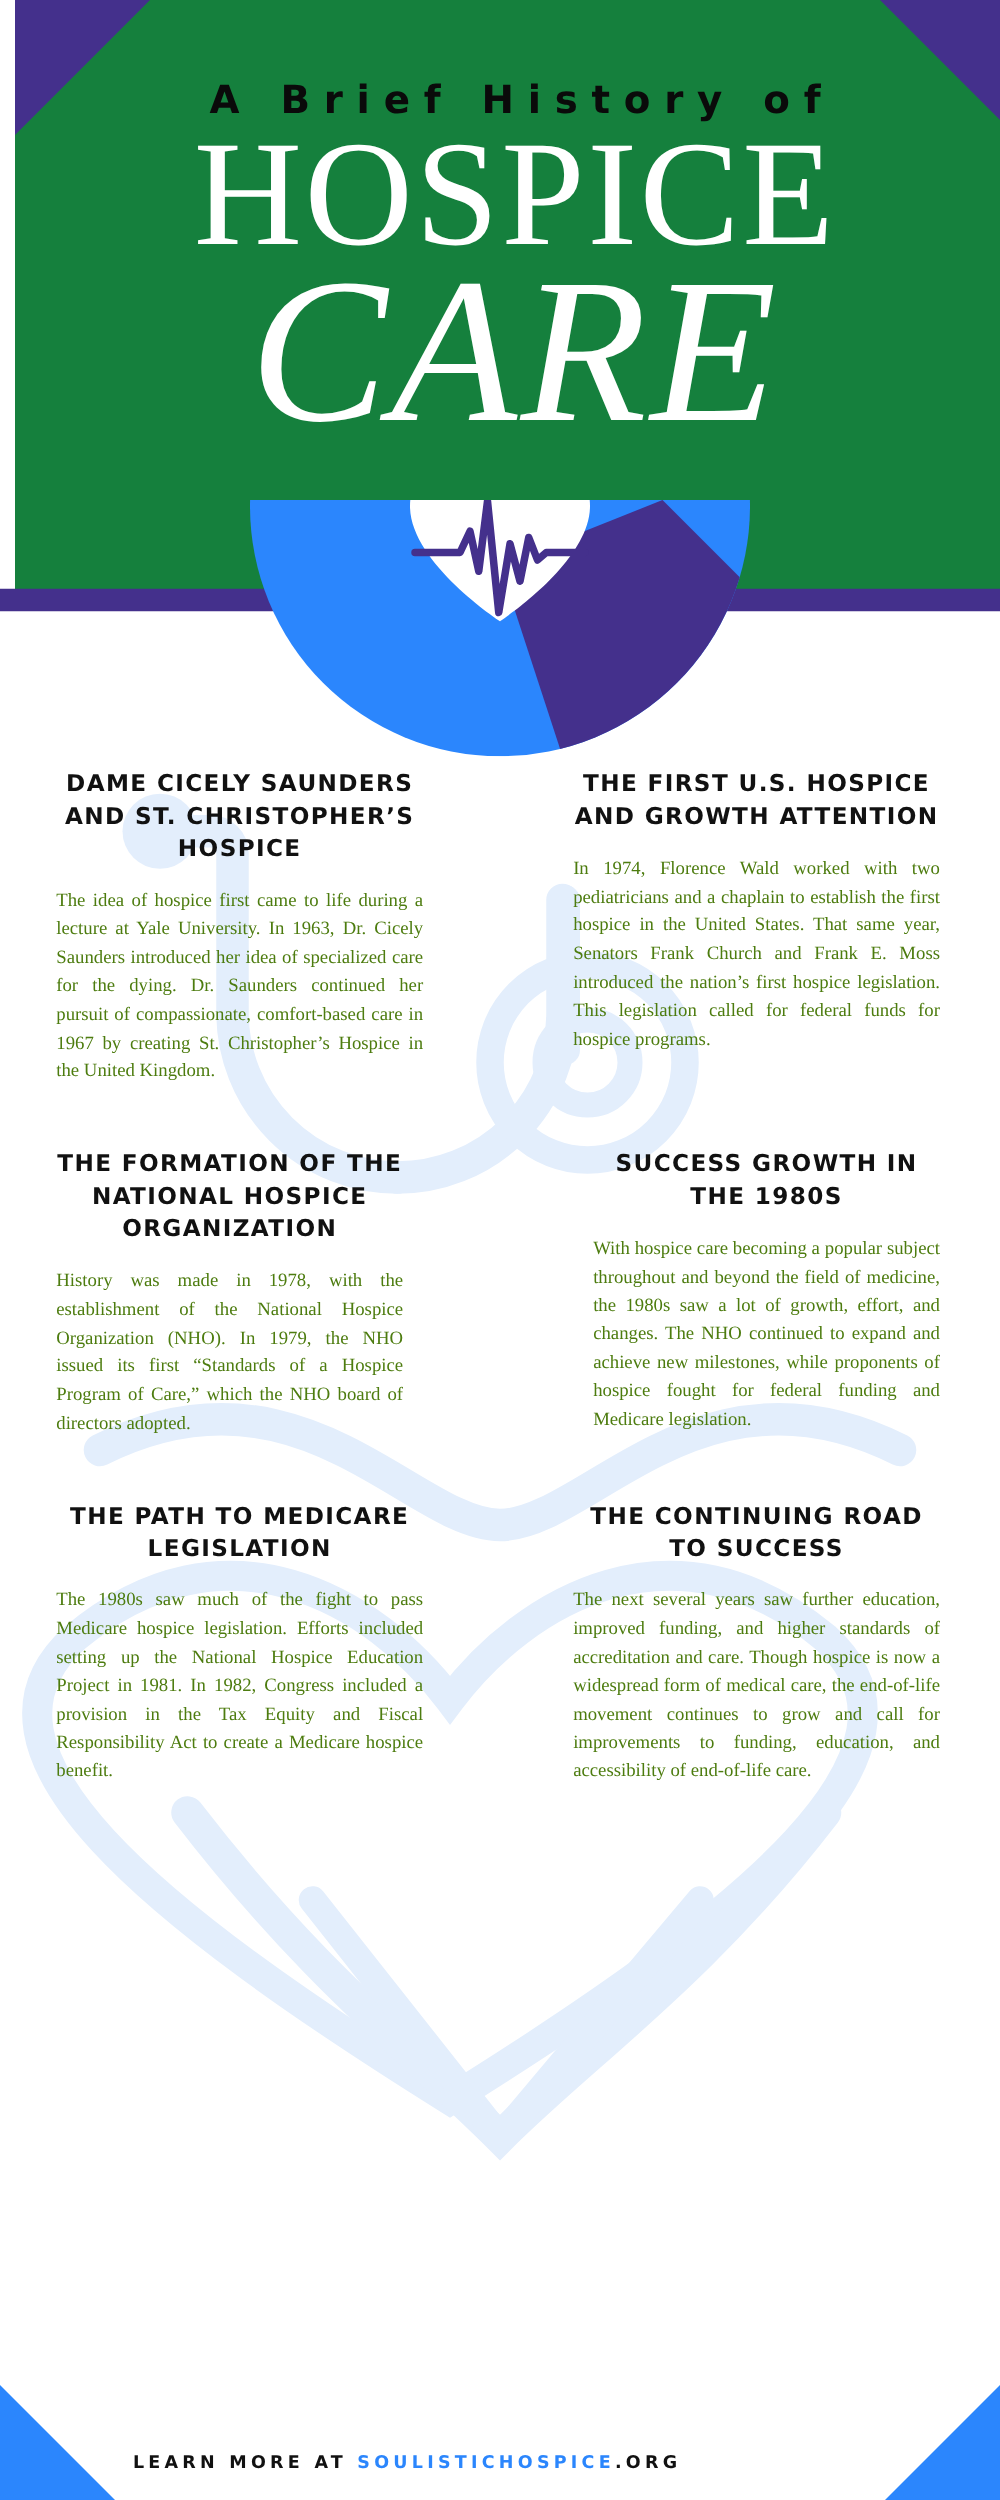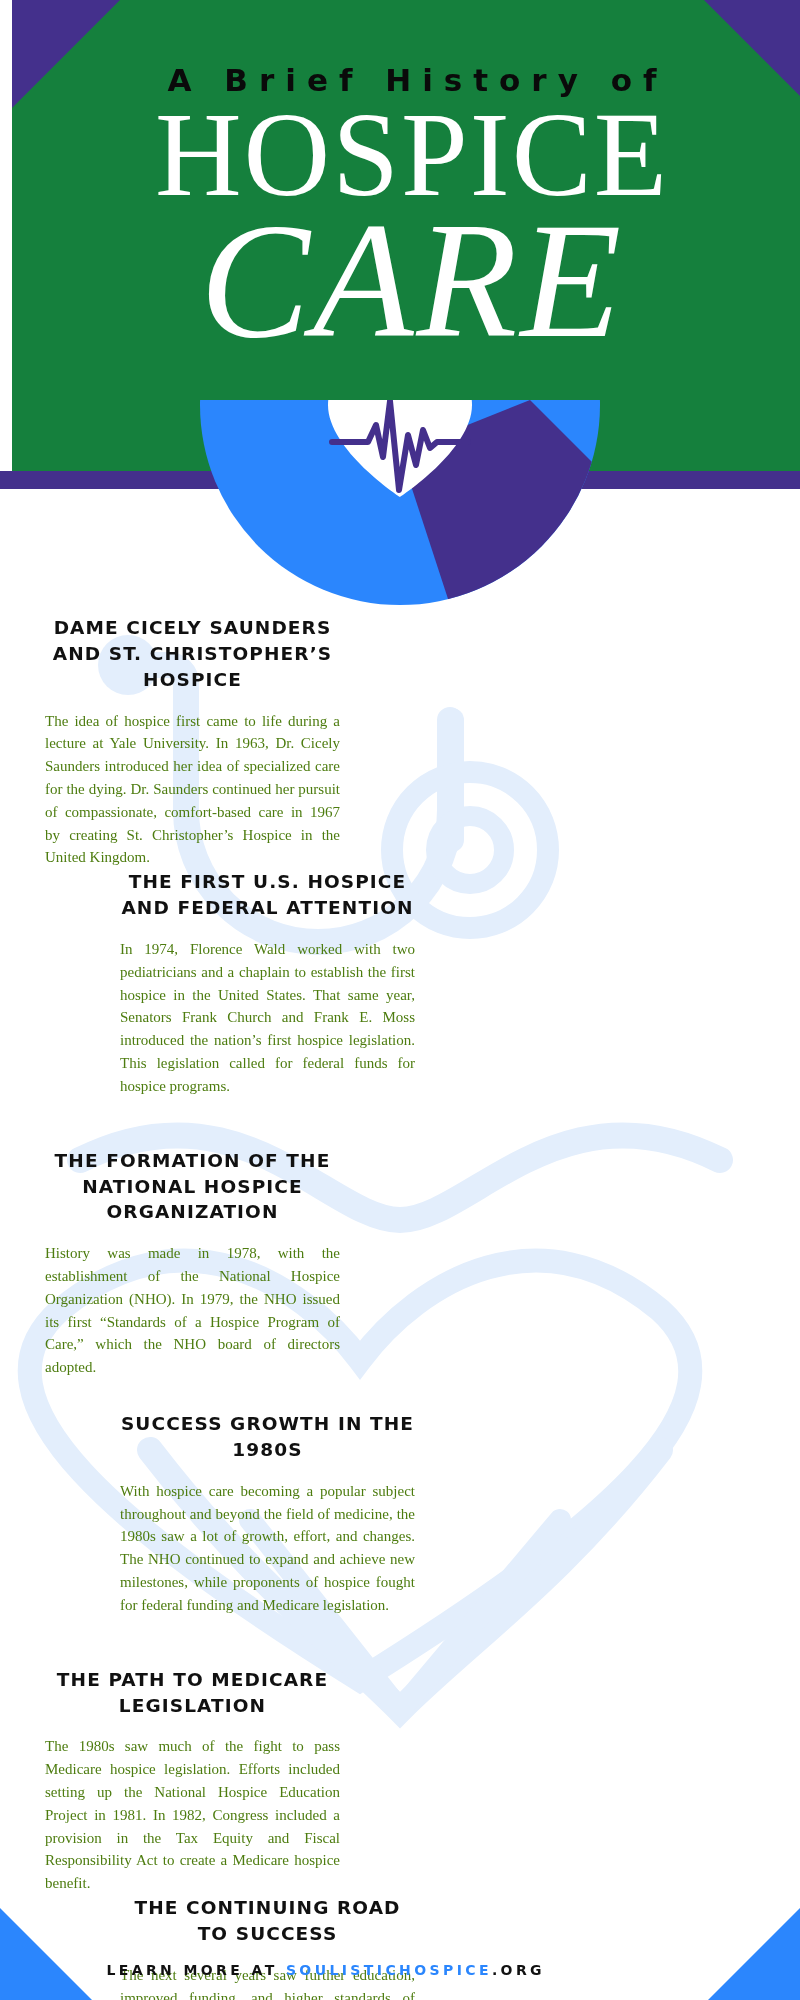--- a/index.html
+++ b/index.html
@@ -71,21 +71,21 @@
   #watermark {
     position:absolute; left:0; top:520px; width:800px; height:1330px;
     overflow:hidden;
     pointer-events:none;
   }
 
   
   #content {
     position:absolute; left:0; top:615px; width:800px;
   }
-  .row { display:flex; width:752px;flex-direction:column; }
+  .row { display:flex; width:752px; }
   .cell { width:295px; }
   .cell.left  { margin-left:45px; margin-right:0; }
   .cell.right { margin-left:120px; }
   .sec-title {
     text-align:center;
     font-family:"DejaVu Sans", sans-serif;
     font-weight:bold;
     font-size:18.5px;
     letter-spacing:1.1px;
     line-height:1.4;
@@ -192,21 +192,21 @@
 </div>
 
 <div id="content">
 
   <div class="row">
     <div class="cell left">
       <div class="sec-title">DAME CICELY SAUNDERS AND ST. CHRISTOPHER’S HOSPICE</div>
       <div class="sec-body">The idea of hospice first came to life during a lecture at Yale University. In 1963, Dr. Cicely Saunders introduced her idea of specialized care for the dying. Dr. Saunders continued her pursuit of compassionate, comfort-based care in 1967 by creating St. Christopher’s Hospice in the United Kingdom.</div>
     </div>
     <div class="cell right">
-      <div class="sec-title">THE FIRST U.S. HOSPICE AND FEDERAL ATTENTION</div>
+      <div class="sec-title">THE FIRST U.S. HOSPICE AND GROWTH ATTENTION</div>
       <div class="sec-body">In 1974, Florence Wald worked with two pediatricians and a chaplain to establish the first hospice in the United States. That same year, Senators Frank Church and Frank E. Moss introduced the nation’s first hospice legislation. This legislation called for federal funds for hospice programs.</div>
     </div>
   </div>
 
   <div class="row" style="margin-top:50px;gap:32px;">
     <div class="cell left">
       <div class="sec-title">THE FORMATION OF THE NATIONAL HOSPICE ORGANIZATION</div>
       <div class="sec-body">History was made in 1978, with the establishment of the National Hospice Organization (NHO). In 1979, the NHO issued its first “Standards of a Hospice Program of Care,” which the NHO board of directors adopted.</div>
     </div>
     <div class="cell right">

